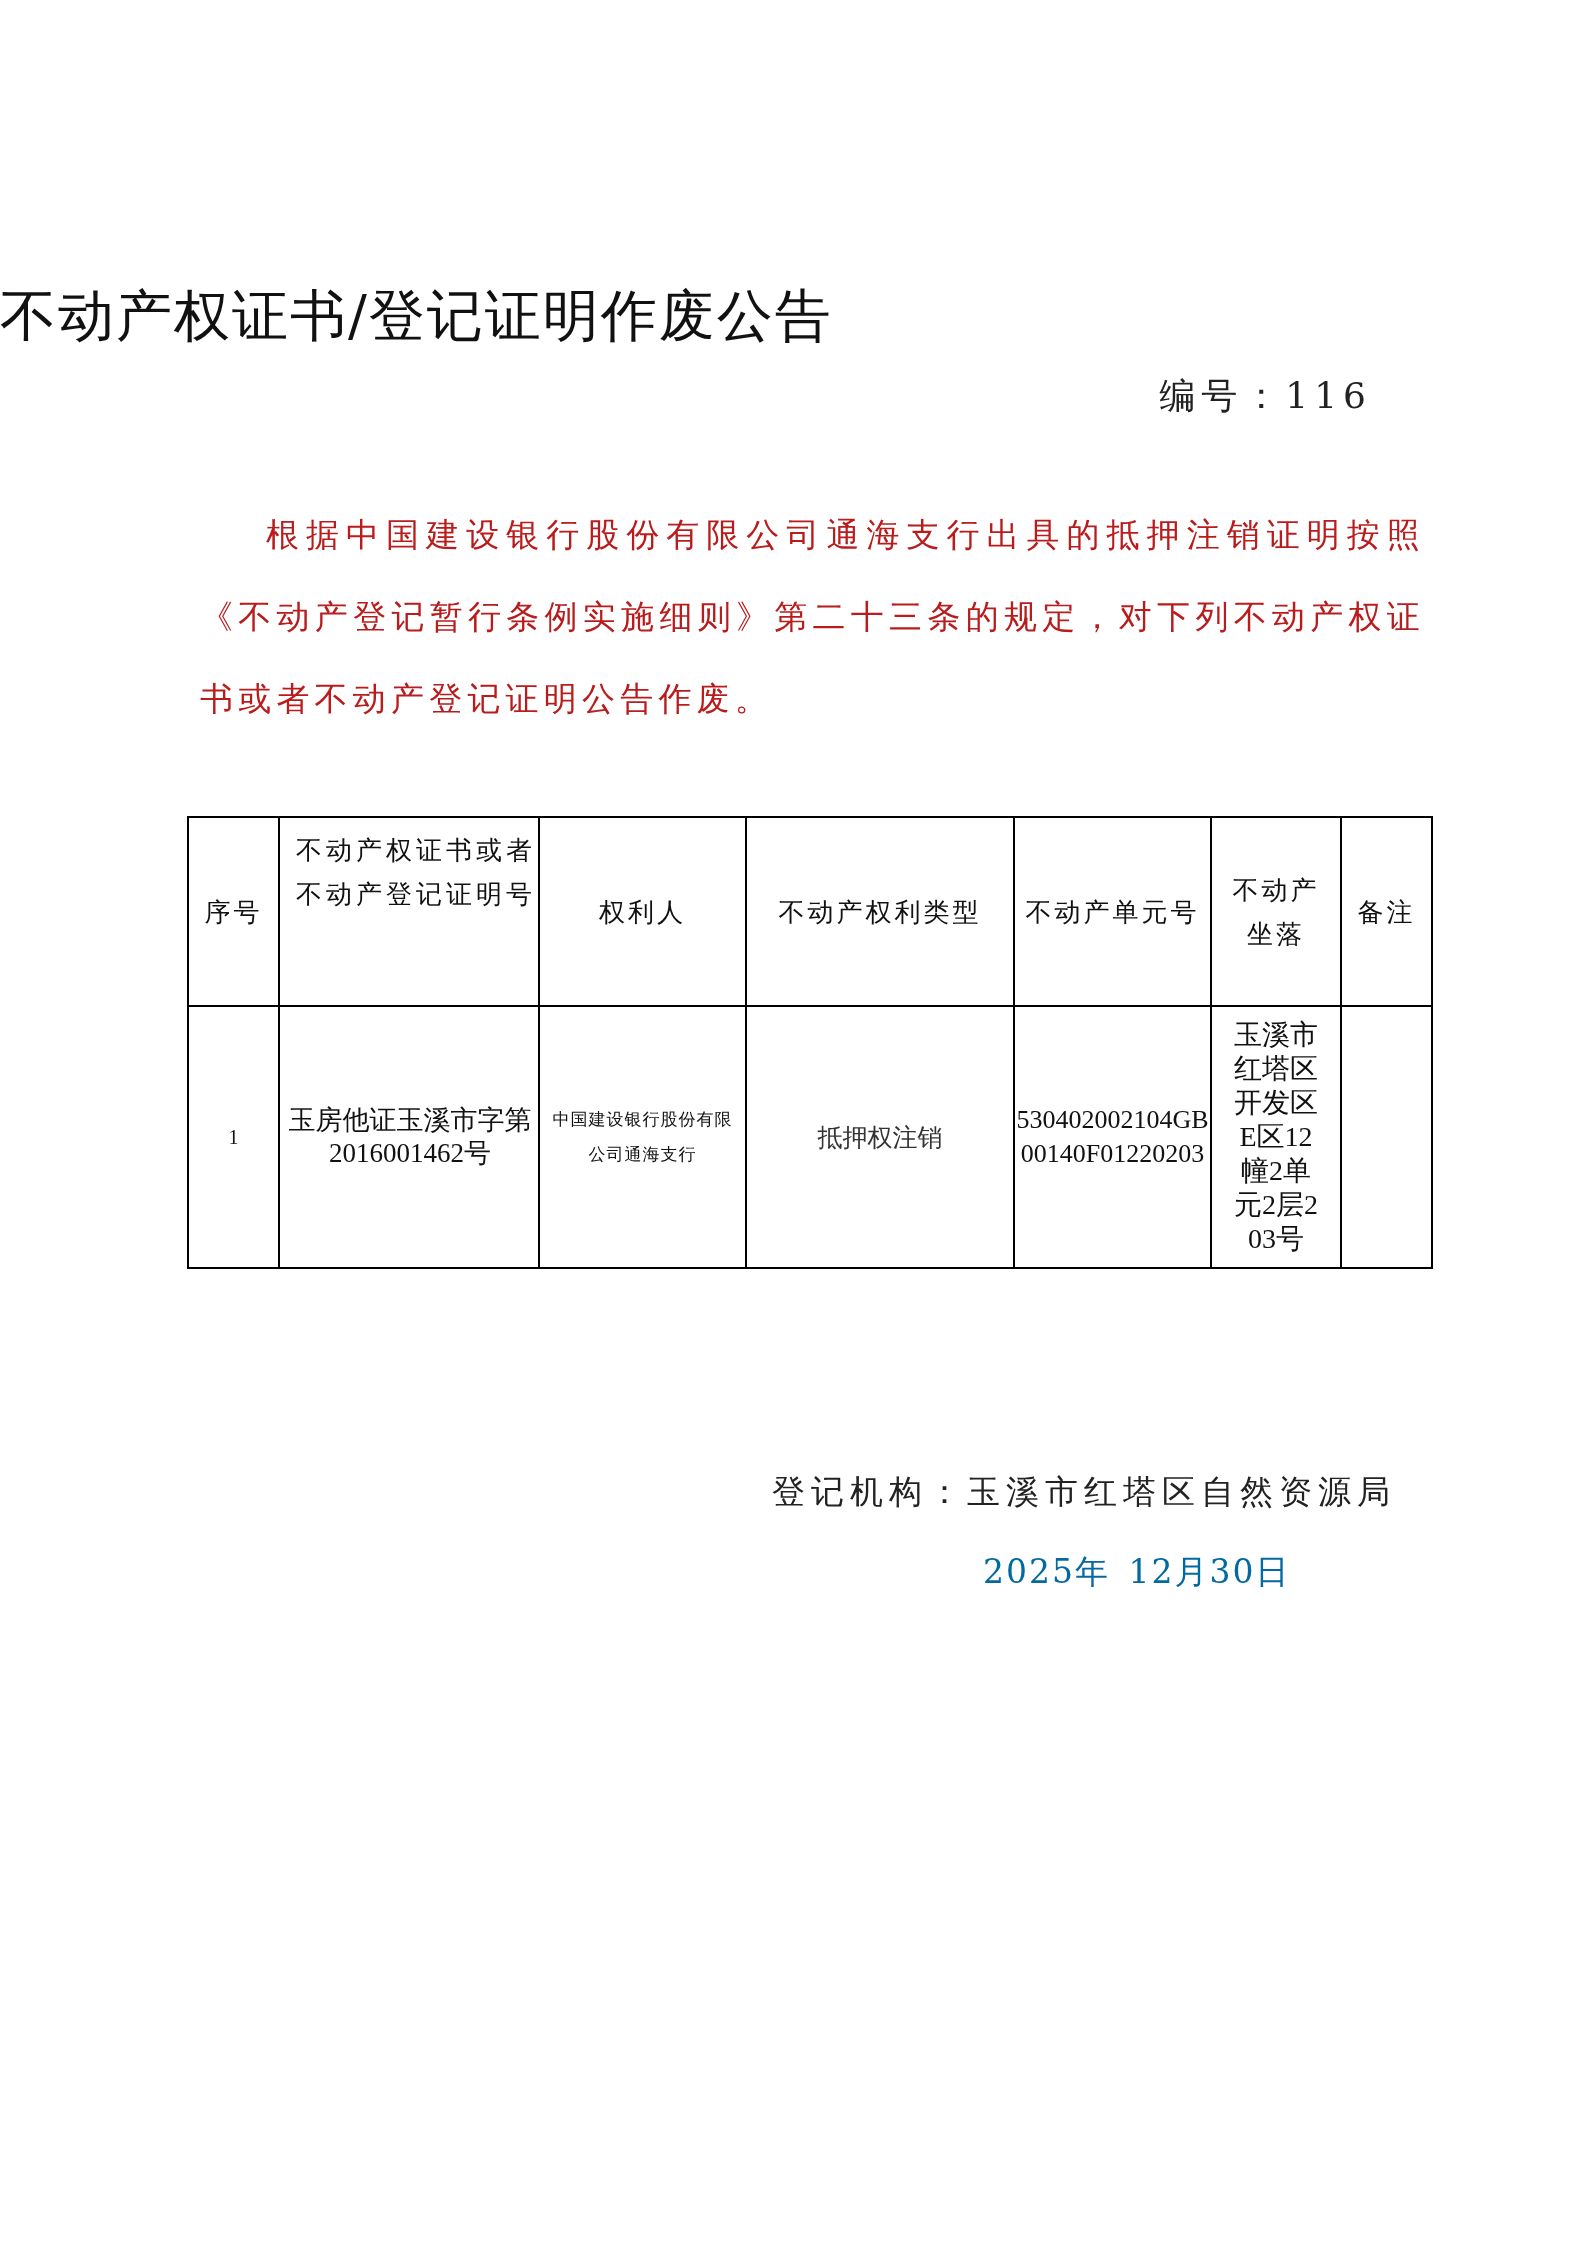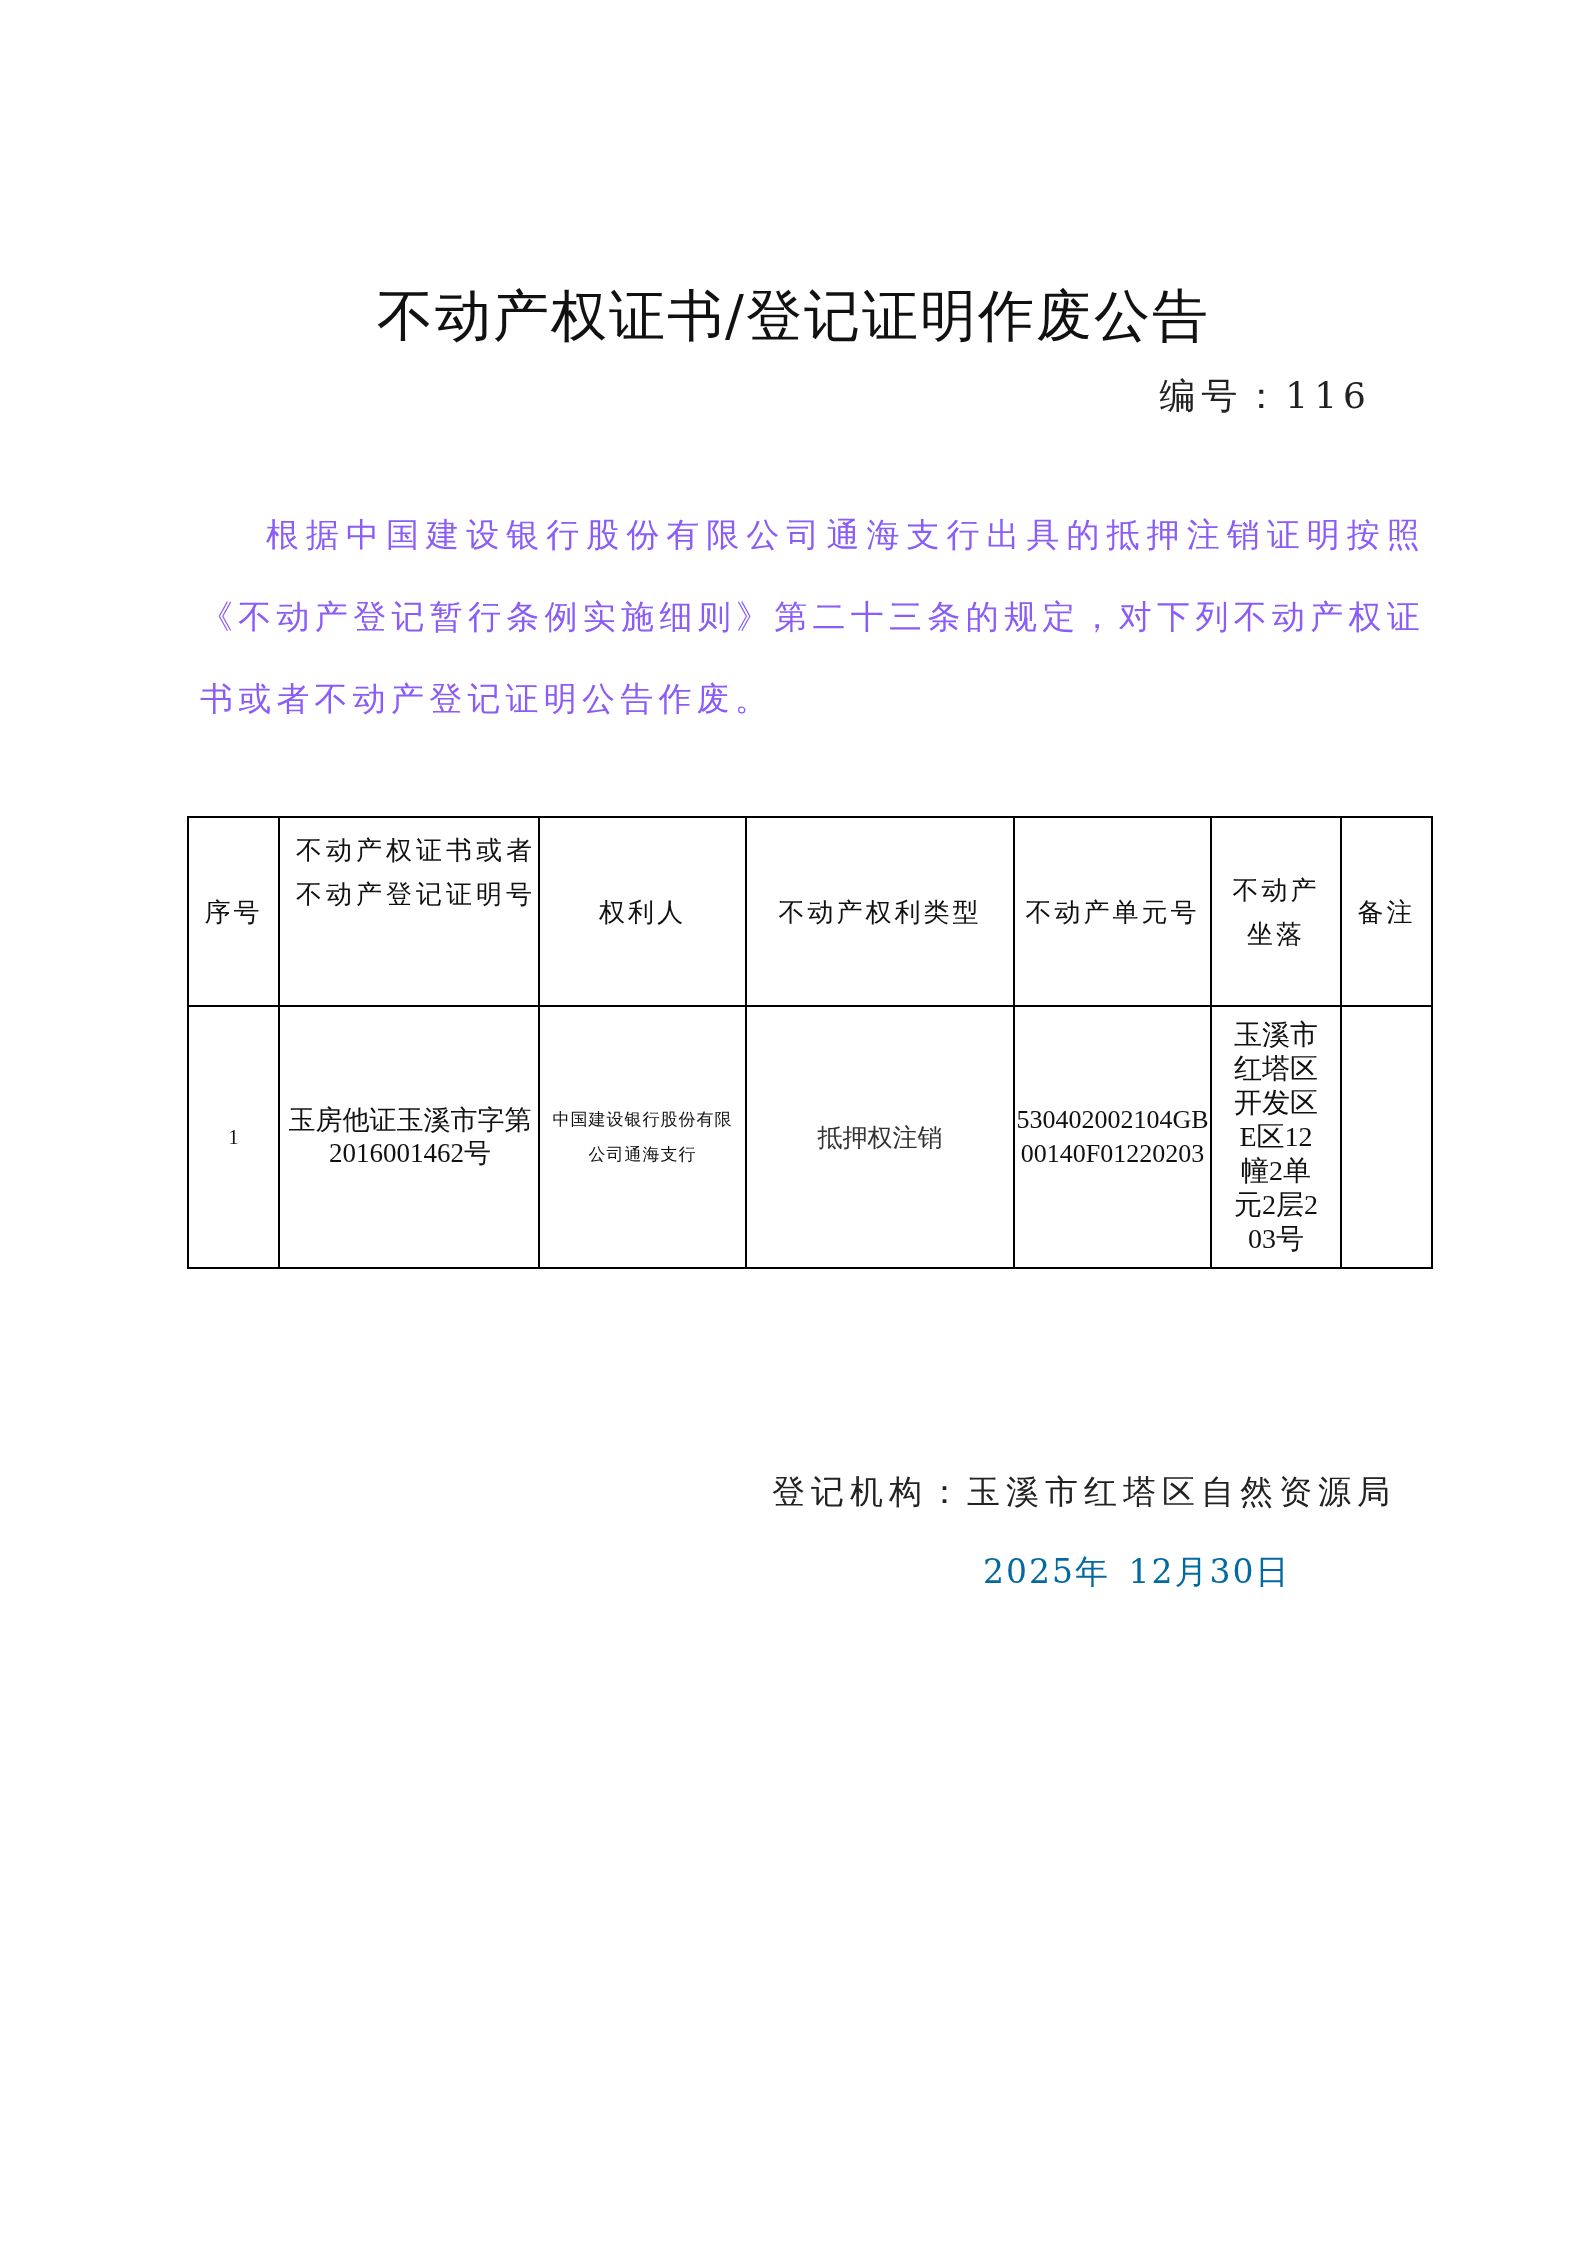--- a/index.html
+++ b/index.html
@@ -13,21 +13,20 @@
       position: relative;
       font-family: "DejaVu Serif", "Liberation Serif", serif;
       color: #111111;
       overflow: hidden;
     }
     .page-title {
       position: absolute;
       left: 0;
       width: 1587px;
       top: 280px;
-      text-align: center;
       font-size: 56px;
       font-weight: normal;
       letter-spacing: 2px;
       line-height: 72px;
       color: #111;
     }
     .doc-number {
       position: absolute;
       right: 215px;
       top: 372px;
@@ -39,21 +38,21 @@
     .body-paragraph {
       position: absolute;
       left: 200px;
       width: 1225px;
       top: 494px;
       font-size: 33px;
       line-height: 82px;
       letter-spacing: 5.2px;
       text-indent: 66px;
       text-align: justify;
-      color: #8b5cf6;
+      color: #b91c1c;
     }
     .record-table {
       position: absolute;
       left: 187px;
       top: 816px;
       border-collapse: collapse;
       table-layout: fixed;
     }
     .record-table td, .record-table th {
       border: 2px solid #000;

